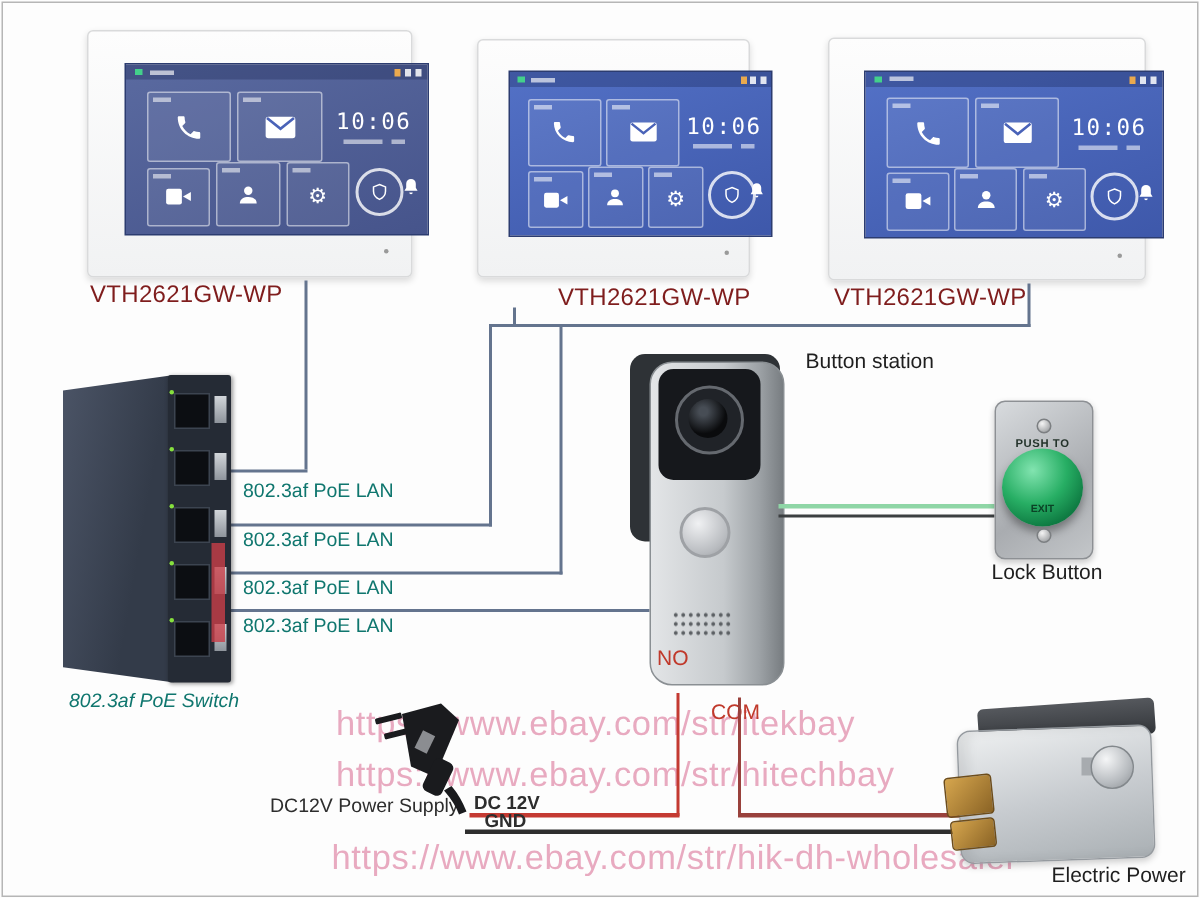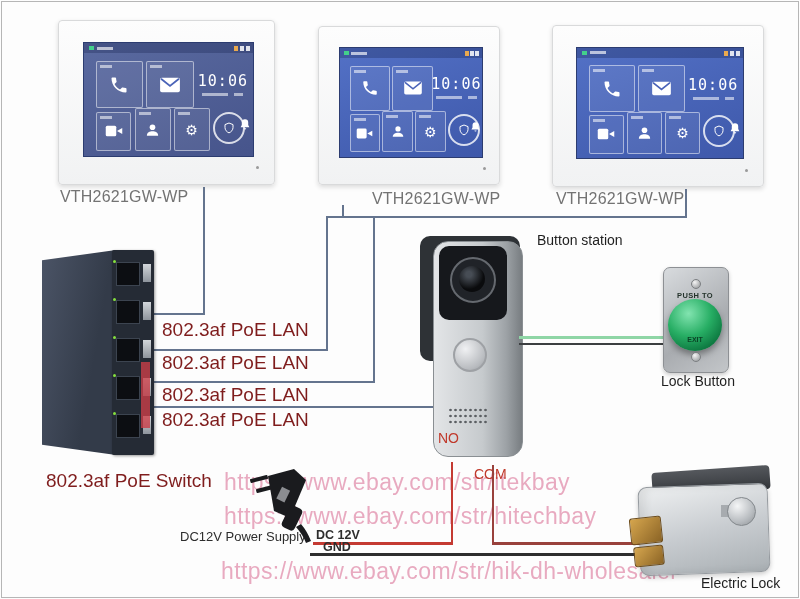--- a/index.html
+++ b/index.html
@@ -5,21 +5,21 @@
   html,body{margin:0;padding:0;background:#fff;}
   #canvas{position:relative;width:800px;height:599px;background:#fdfdfd;overflow:hidden;
           font-family:"Liberation Sans",sans-serif;color:#222;}
   .abs{position:absolute;}
   .frame-border{position:absolute;inset:1px;border:1px solid #b6b6b6;pointer-events:none;z-index:1;}
 
   
   .monitor{position:absolute;background:linear-gradient(180deg,#fdfdfd,#f1f2f3);
            border:1px solid #d9dadb;border-radius:4px;box-shadow:0 2px 5px rgba(0,0,0,.14);z-index:2;}
   .screen{position:absolute;left:11%;top:13%;width:79%;height:69%;
-          background:linear-gradient(160deg,#5371c6,#3e58aa);border:1px solid #2c3c70;overflow:hidden;}
+          background:linear-gradient(160deg,#5371c6,#3e58aa);border:1px solid #2c3c70;overflow:hidden;padding-left:32px;}
   .monitor.m1 .screen{background:linear-gradient(160deg,#5a6aa0,#46548b);}
   .mic-dot{position:absolute;right:7%;bottom:9%;width:3px;height:3px;border-radius:50%;background:#9a9a9a;}
   .statusbar{position:absolute;left:0;top:0;right:0;height:9%;background:rgba(15,25,70,.28);}
   .sb-chip{position:absolute;left:3%;top:30%;width:5px;height:4px;background:#43d08b;}
   .sb-bar{position:absolute;left:8%;top:35%;width:16px;height:3px;background:rgba(255,255,255,.65);}
   .sb-ic{position:absolute;top:28%;width:4px;height:5px;background:rgba(255,255,255,.85);}
   .sb-ic.a{right:9%;background:#eaa94e;} .sb-ic.b{right:5.5%;} .sb-ic.c{right:2%;}
   .tile{position:absolute;border:1px solid rgba(255,255,255,.5);background:rgba(255,255,255,.07);
         border-radius:2px;display:flex;align-items:center;justify-content:center;}
   .tile-tag{position:absolute;left:3px;top:3px;width:12px;height:3px;background:rgba(255,255,255,.55);}
@@ -33,22 +33,22 @@
 
   
   .wire{position:absolute;background:#64748e;z-index:2;}
   .wire.red{background:#c43a32;z-index:4;}
   .wire.maroon{background:#99413c;z-index:4;}
   .wire.blk{background:#2e2e2e;z-index:4;}
   .wire.grn{background:#8fd6a6;z-index:2;}
   .wire.dk{background:#3c3f41;z-index:2;}
 
   .lbl{position:absolute;white-space:nowrap;z-index:2;}
-  .model{font-size:16px;color:#737373;letter-spacing:.2px;}
-  .poelan{font-size:19px;color:#7f1d1d;}
+  .model{font-size:16px;color:#7f1d1d;letter-spacing:.2px;}
+  .poelan{font-size:13px;color:#0f766e;}
   .small-dark{font-size:12.5px;color:#2d2d2d;font-weight:bold;}
   .red-term{font-size:14px;color:#c0392b;z-index:4;}
   .watermark{position:absolute;font-size:23px;color:#e59cb6;opacity:.85;letter-spacing:.4px;z-index:3;white-space:nowrap;}
 
   
   #poe-switch{position:absolute;left:42px;top:250px;width:112px;height:205px;z-index:2;}
   .sw-left{position:absolute;left:0;top:0;width:74px;height:205px;background:linear-gradient(100deg,#4b5466,#333b49 65%);
            clip-path:polygon(0 5%,100% 0,100% 100%,0 95%);}
   .sw-ports{position:absolute;left:70px;top:0;width:42px;height:205px;background:#252b35;border-radius:2px;
             box-shadow:1px 1px 3px rgba(0,0,0,.4);}
@@ -325,21 +325,21 @@
       <i class="led" style="top:124px;"></i>
       <i class="led" style="top:162px;"></i>
       <i class="slot" style="top:14px;"></i>
       <i class="slot" style="top:52px;"></i>
       <i class="slot" style="top:90px;"></i>
       <i class="slot" style="top:128px;"></i>
       <i class="slot" style="top:166px;"></i>
       <i class="sw-red"></i>
     </div>
   </div>
-  <div class="lbl poelan" style="left:46px;top:470px;">802.3af PoE Switch</div>
+  <div class="lbl poelan" style="left:46px;top:459px;font-style:italic;">802.3af PoE Switch</div>
 
   <div class="vto-hood"></div>
   <div class="vto-body"></div>
   <div class="vto-face"></div>
   <div class="vto-ring"></div>
   <div class="vto-lens"></div>
   <div class="vto-btn"></div>
   <div class="vto-spk"></div>
   <div class="lbl" style="left:537px;top:232px;font-size:14px;color:#1f1f1f;">Button station</div>
 
@@ -379,18 +379,18 @@
   </svg>
 
   <div id="lock">
     <div class="lock-top"></div>
     <div class="lock-body"></div>
     <div class="lock-knob-stem"></div>
     <div class="lock-knob"></div>
     <div class="brass b1"></div>
     <div class="brass b2"></div>
   </div>
-  <div class="lbl" style="left:701px;top:575px;font-size:14px;color:#1f1f1f;z-index:6;">Electric Lock</div>
+  <div class="lbl" style="left:701px;top:575px;font-size:14px;color:#1f1f1f;z-index:6;">Electric Power</div>
 
   <div class="watermark" style="left:224px;top:469px;">https://www.ebay.com/str/itekbay</div>
   <div class="watermark" style="left:224px;top:503px;">https://www.ebay.com/str/hitechbay</div>
   <div class="watermark" style="left:221px;top:558px;">https://www.ebay.com/str/hik-dh-wholesaler</div>
 </div>
 
 </body></html>

